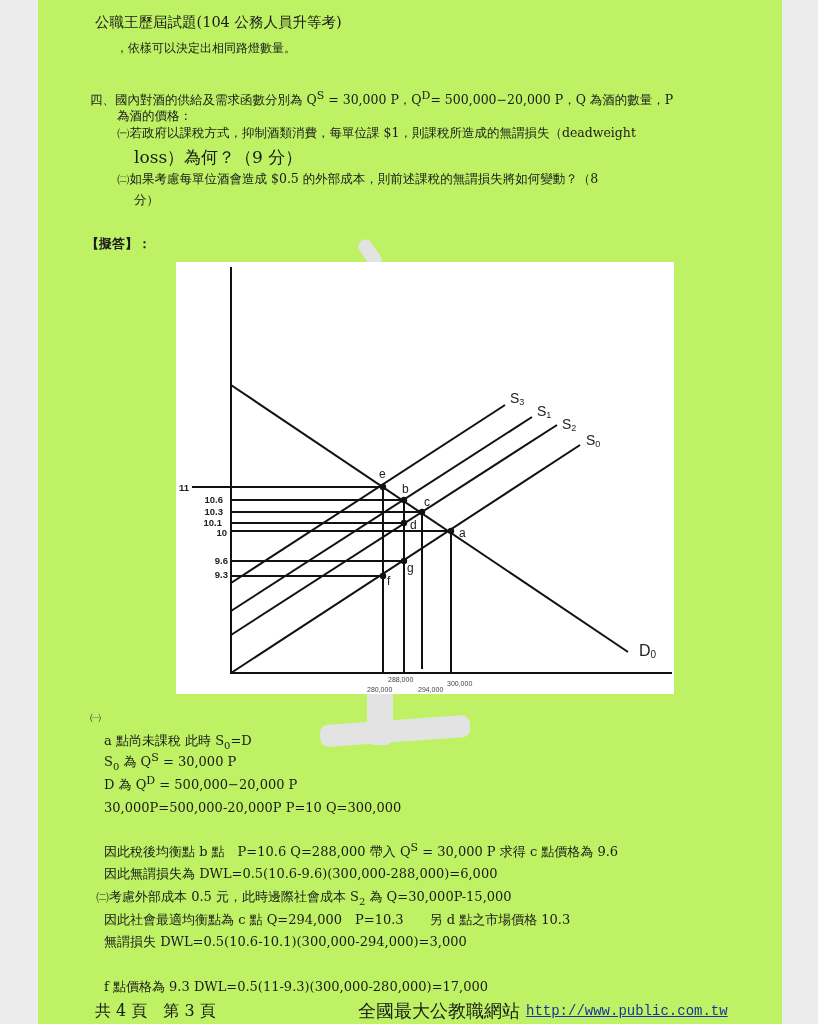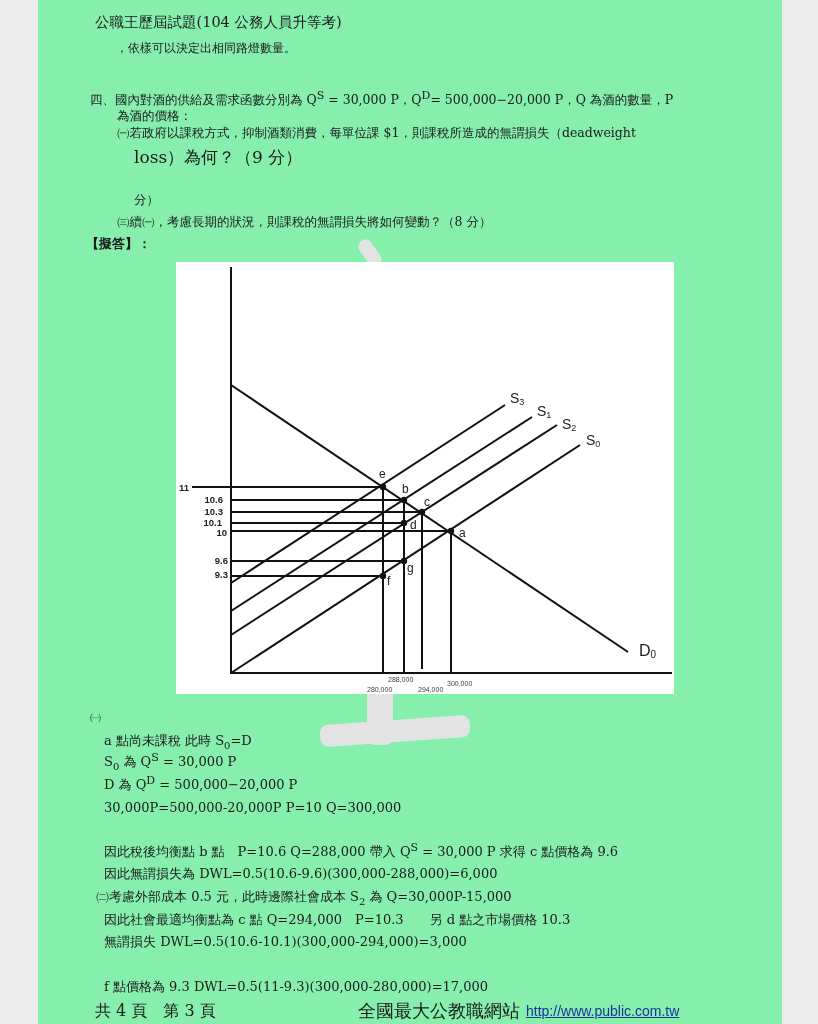--- a/index.html
+++ b/index.html
@@ -1,24 +1,24 @@
 <!DOCTYPE html>
 <html><head>
 <meta charset="utf-8">
 <style>
   html,body{margin:0;padding:0;}
   body{width:818px;height:1024px;background:#ececec;position:relative;overflow:hidden;font-family:"DejaVu Serif","Liberation Serif",serif;color:#1a1a1a;}
-  .page{position:absolute;left:38px;top:0;width:744px;height:1024px;background:#86efac;}
+  .page{position:absolute;left:38px;top:0;width:744px;height:1024px;background:#bef264;}
   .t{position:absolute;white-space:nowrap;font-size:13px;line-height:16px;}
   .hdr{font-size:14.5px;}
   .sub{font-size:11px;vertical-align:super;line-height:0;}
   .subl{font-size:10px;vertical-align:sub;line-height:0;}
   .wm{position:absolute;background:#e3e3e3;border-radius:8px;}
   svg text{font-family:"Liberation Sans","DejaVu Sans",sans-serif;}
-  .link{color:#1a33a0;text-decoration:underline;font-family:Liberation Sans, sans-serif;font-size:14px;}
+  .link{color:#1a33a0;text-decoration:underline;font-family:Liberation Mono, monospace;font-size:14px;}
 </style>
 </head>
 <body>
 
 <div class="page">
 
   <div class="wm" style="left:329px;top:685px;width:26px;height:60px;"></div>
   <div class="wm" style="left:282px;top:720px;width:150px;height:22px;transform:rotate(-4deg);"></div>
   <div class="wm" style="left:325px;top:238px;width:14px;height:30px;transform:rotate(-35deg);"></div>
 
@@ -28,25 +28,25 @@
   <div class="t" style="left:52px;top:92px;font-size:12.5px;">
     <span>四、</span><span>國內對酒的供給及需求函數分別為 Q</span><span class="sub">S</span><span> = 30,000 P，Q</span><span class="sub">D</span><span>= 500,000−20,000 P，Q 為酒的數量，P</span>
   </div>
   <div class="t" style="left:79px;top:108px;font-size:12.5px;">為酒的價格：</div>
 
   <div class="t" style="left:79px;top:125px;font-size:12.5px;">
     <span>㈠</span><span>若政府以課稅方式，抑制酒類消費，每單位課 $1，則課稅所造成的無謂損失（deadweight</span>
   </div>
   <div class="t" style="left:96px;top:149px;font-size:17px;">loss）為何？（9 分）</div>
 
+  <div class="t" style="left:79px;top:171px;font-size:12.5px;">
+    <span>㈡</span><span>如果考慮每單位酒會造成 $0.5 的外部成本，則前述課稅的無謂損失將如何變動？（8</span>
+  </div>
   <div class="t" style="left:96px;top:192px;font-size:12.5px;">分）</div>
 
-  <div class="t" style="left:79px;top:214px;font-size:12.5px;">
-    <span>㈢</span><span>續㈠，考慮長期的狀況，則課稅的無謂損失將如何變動？（8 分）</span>
-  </div>
 
   <div class="t" style="left:48px;top:236px;font-size:13px;font-weight:bold;">【擬答】：</div>
 
   <svg width="744" height="460" style="position:absolute;left:0;top:250px;" viewBox="38 250 744 460">
     <rect x="176" y="262" width="498" height="432" fill="#ffffff"></rect>
     <g stroke="#111" stroke-width="2" fill="none">
 
       <line x1="231" y1="267" x2="231" y2="674"></line>
       <line x1="230" y1="673" x2="672" y2="673"></line>
 

